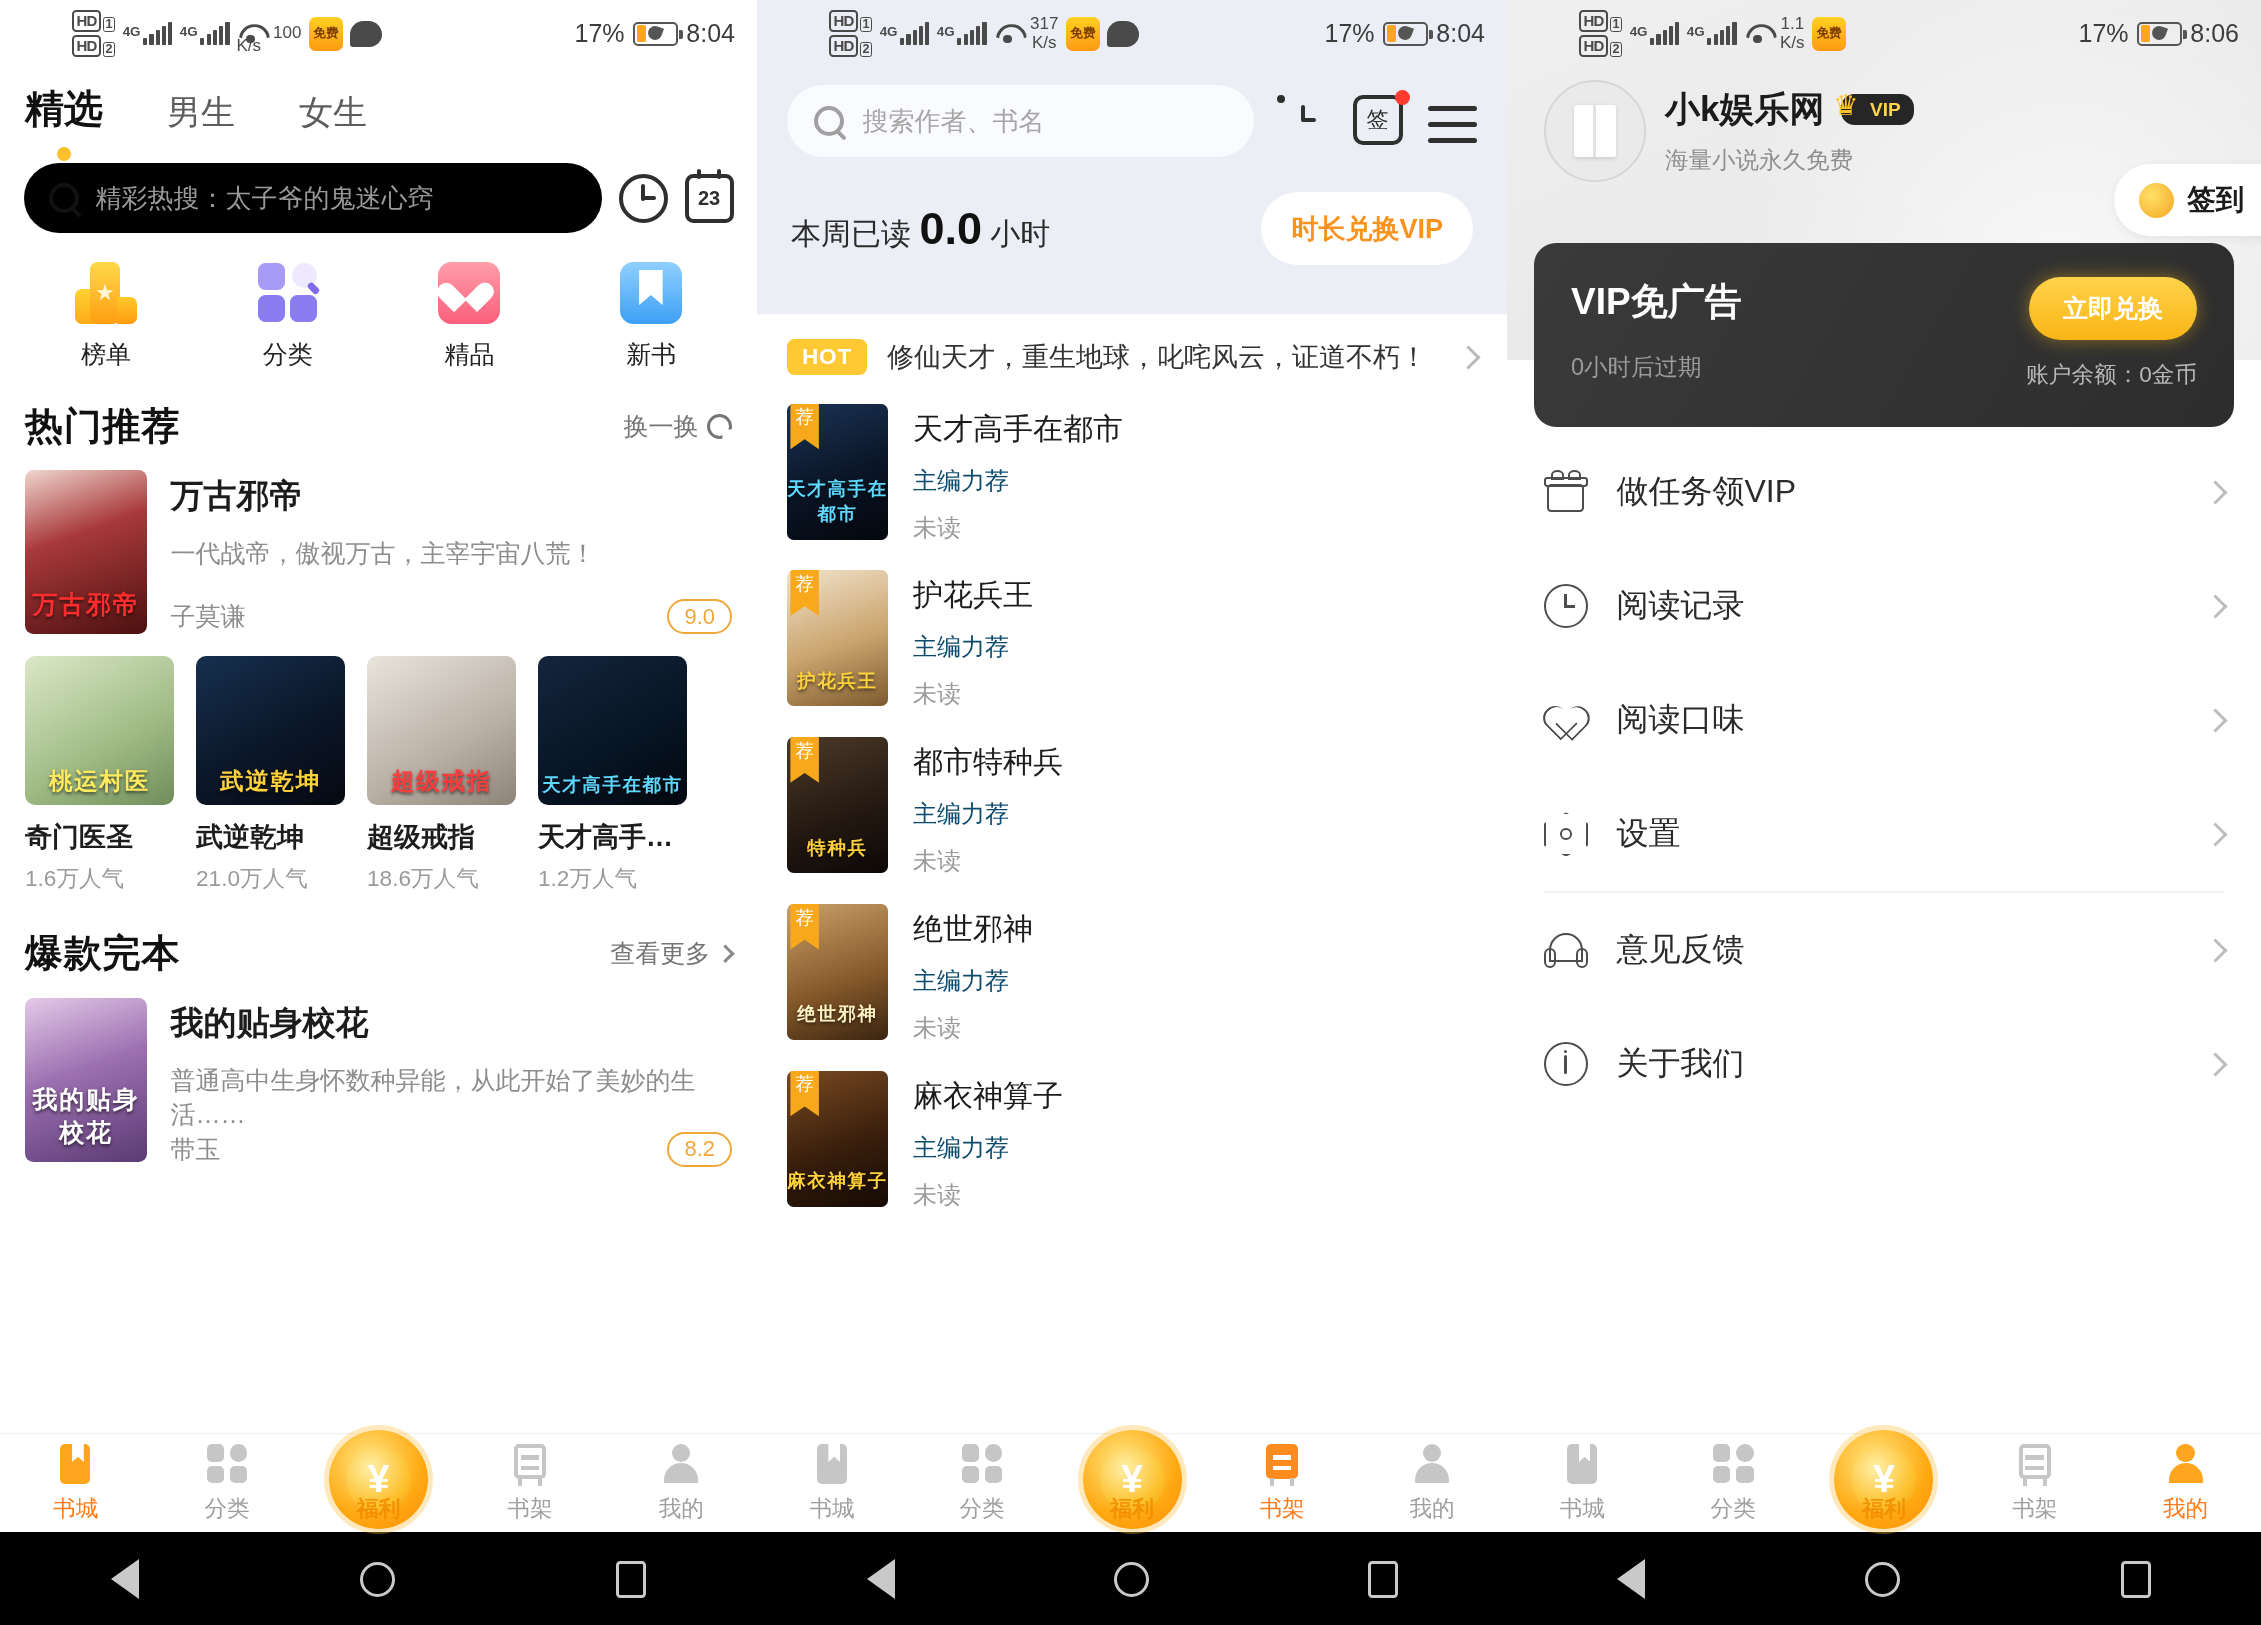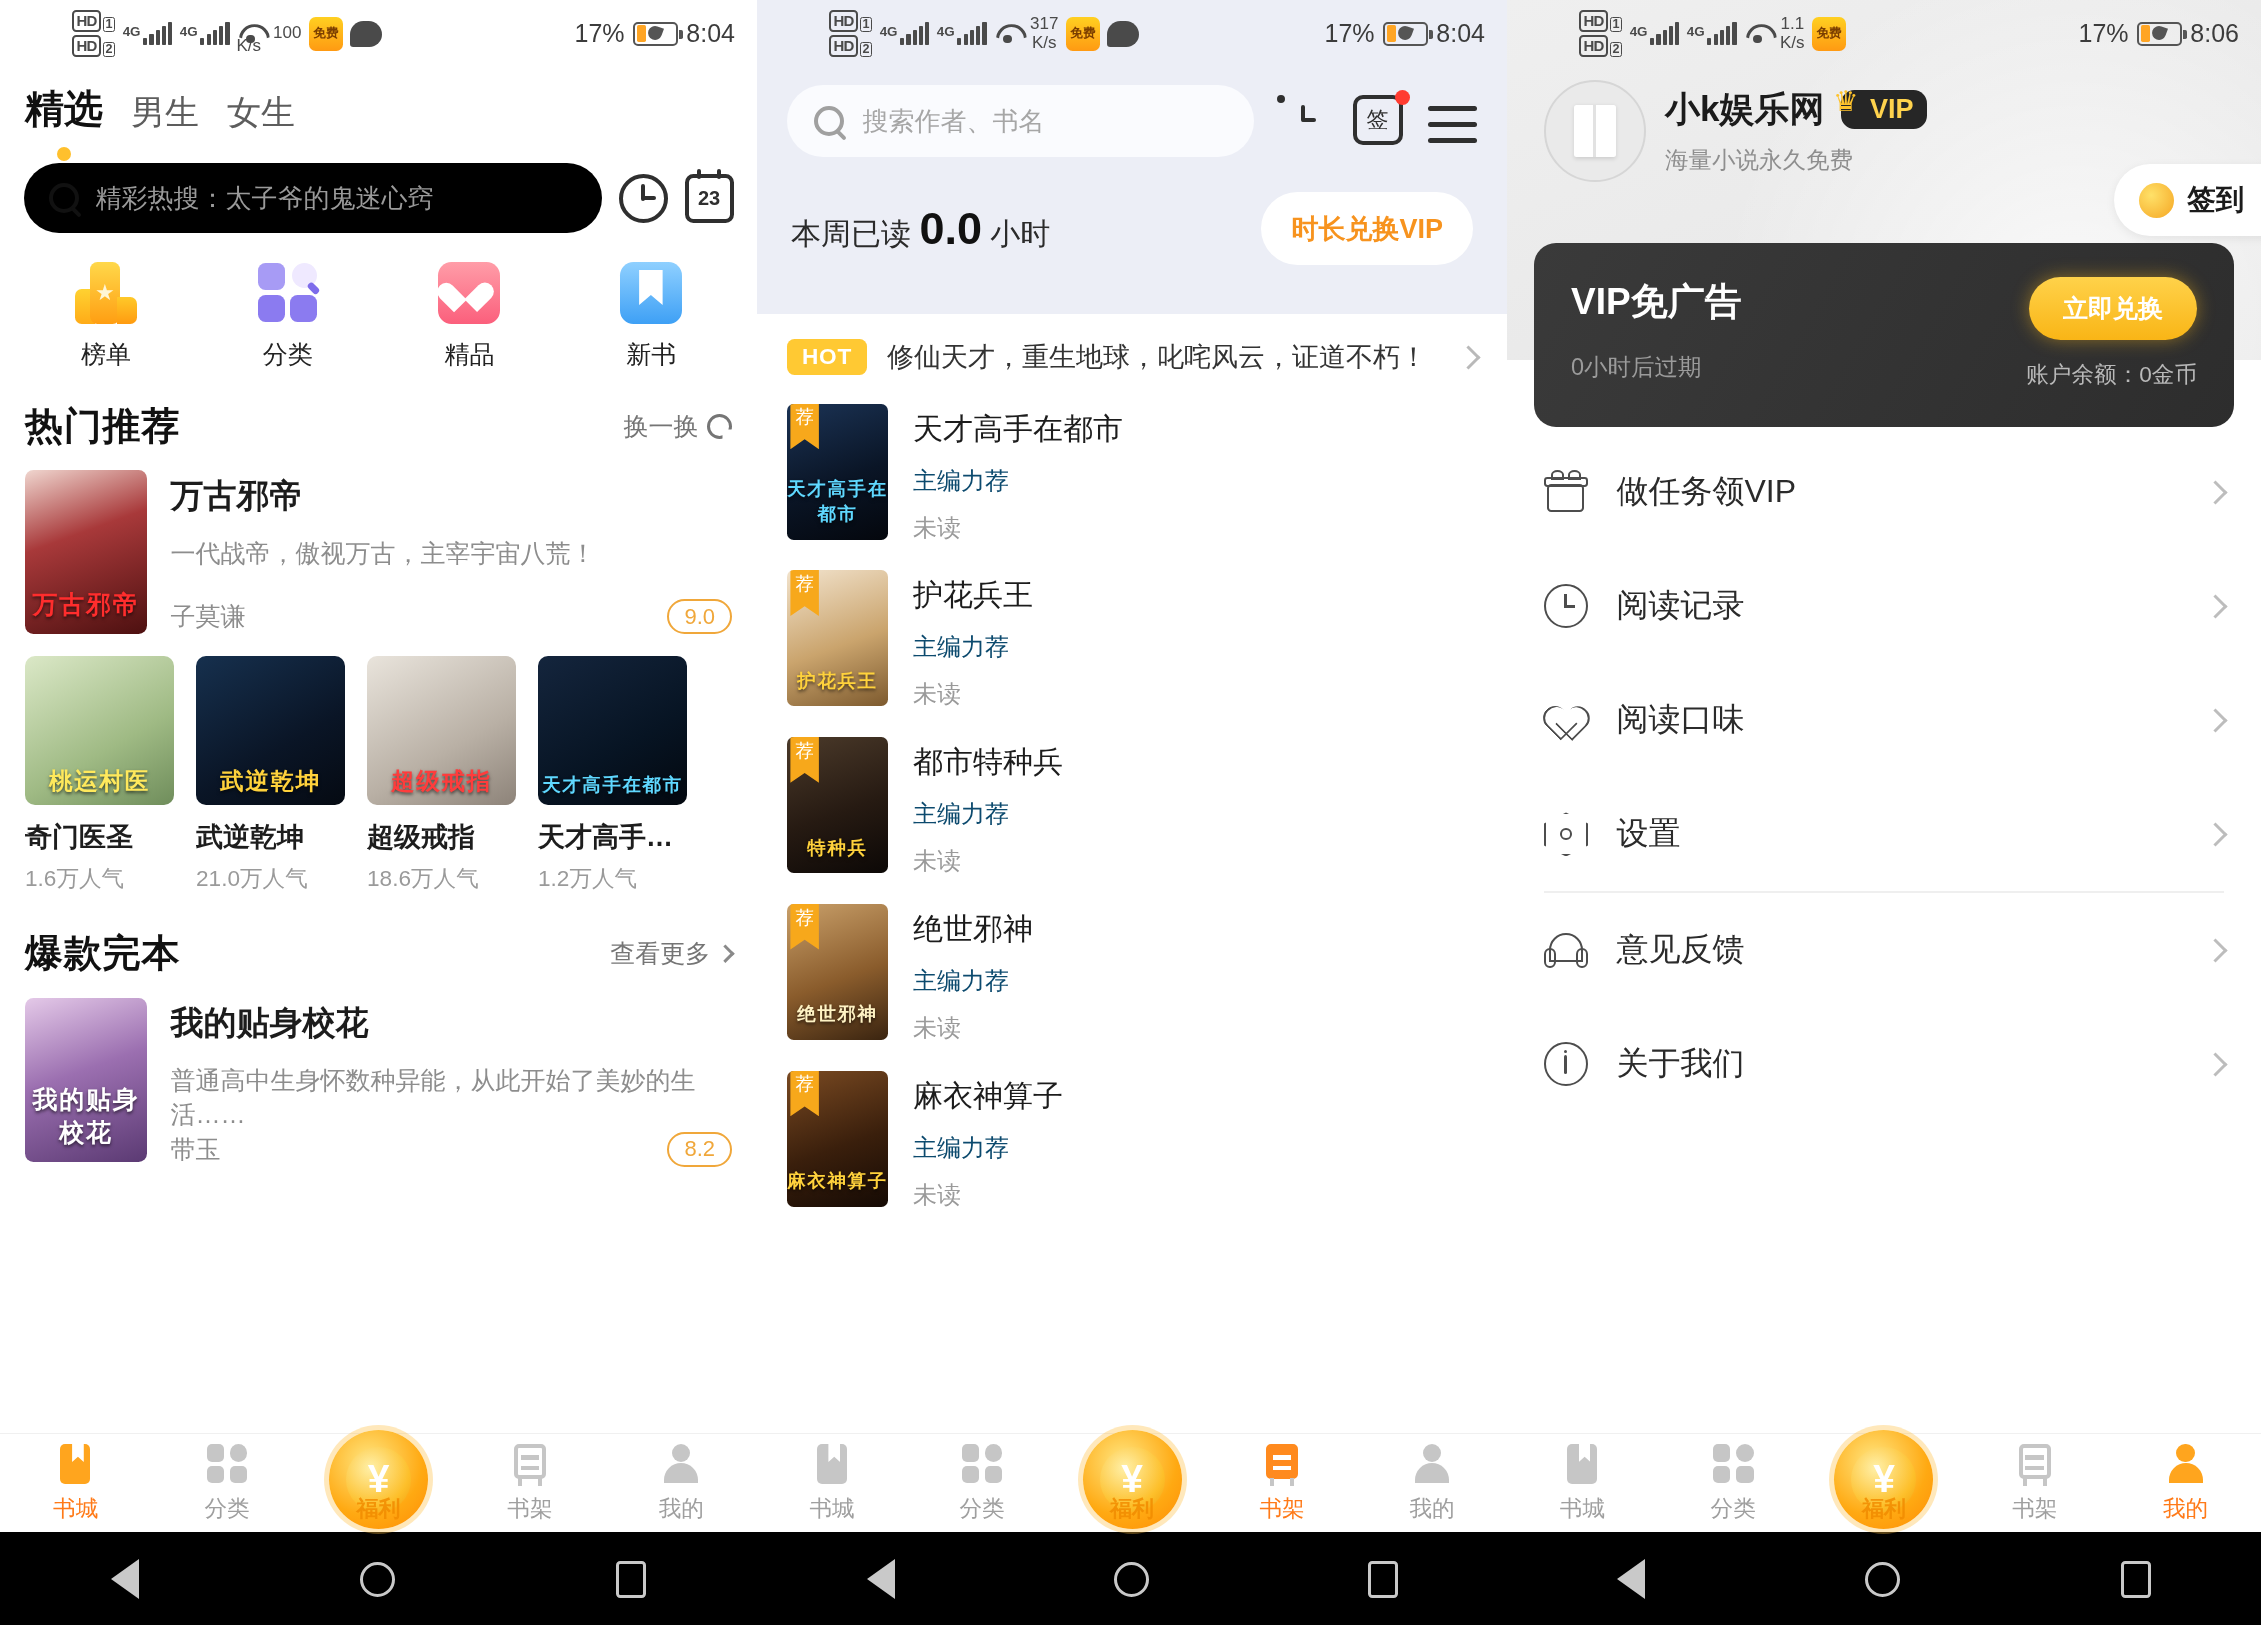--- a/index.html
+++ b/index.html
@@ -61,21 +61,21 @@
   .batt{
     width:45px;height:24px;border:2.5px solid #555;border-radius:5px;position:relative;
     display:flex;align-items:center;padding:1.7px;
   }
   .batt:after{ content:""; position:absolute; right:-7.5px; top:6.7px; width:4.2px;height:9.2px;background:#555;border-radius:0 1.7px 1.7px 0;}
   .batt i{ display:block; width:9.2px;height:100%; background:#ffa524; border-radius:1.7px;}
   .batt .leaf{ width:14.2px;height:14.2px;background:#555;border-radius:50% 0 50% 50%; transform:rotate(20deg); margin-left:2.5px;}
   .clock{ font-size:25px; color:#3c3c3c; }
 
   
-  .tabs1{ display:flex; align-items:flex-end; gap:28px; padding:15px 25px 0 25px; position:relative; }
+  .tabs1{ display:flex; align-items:flex-end; gap:64px; padding:15px 25px 0 25px; position:relative; }
   .tabs1 .t{ font-size:34px; color:#5d5d5d; padding-bottom:5px; }
   .tabs1 .t.active{ font-size:39px; color:#111; font-weight:bold; position:relative; }
   .tabdot{ width:14.2px;height:14.2px;border-radius:50%;background:#ffc02d;
            position:absolute; left:57px; top:80px;}
   .searchrow{ display:flex; align-items:center; gap:17px; padding:22px 23.5px 0 23.5px; }
   .searchbox{
     flex:1; height:70px; background:#000000; border-radius:35px;
     display:flex; align-items:center; padding:0 25px; gap:17px;
   }
   .magn{ width:30px;height:30px; border:4.2px solid #111; border-radius:50%; position:relative; flex:0 0 auto;}
@@ -182,21 +182,21 @@
   .s3head:after{ content:""; position:absolute; inset:0;
      background:radial-gradient(circle at 75% 85%, rgba(255,255,255,.75), transparent 55%); }
   .profile{ position:absolute; left:37px; top:80px; display:flex; align-items:center; gap:19px; z-index:2;}
   .avatar{ width:102px;height:102px;border-radius:50%;border:2.5px solid #d6d6d6;background:#eaeaea;
            display:flex;align-items:center;justify-content:center;}
   .bookglyph{ width:42px;height:52px;background:#fff;border-radius:2.5px; position:relative;
               box-shadow:0 1.7px 4.2px rgba(0,0,0,.12);}
   .bookglyph:after{content:"";position:absolute;left:19px;top:0;width:3.4px;height:52px;background:#e2e2e2;}
   .pname{ display:flex; align-items:center; gap:17px; }
   .pname b{ font-size:35px; color:#1b1b1b; }
-  .vipchip{ background:#262626; color:#ffd34d; font-size:27px; font-weight:bold;
+  .vipchip{ background:#262626; color:#ffd34d; font-size:19px; font-weight:bold;
             border-radius:13.4px; padding:4.2px 13.4px 4.2px 28.5px; position:relative;}
   .vipchip:before{ content:"♛"; position:absolute; left:-8.4px; top:-5px; font-size:28.5px; color:#ffc32c;}
   .psub{ font-size:23.5px; color:#8e8e8e; margin-top:11px; }
   .signin{ position:absolute; right:-11.7px; top:164px; background:#fff; border-radius:40px 0 0 40px;
            padding:17px 28.5px 17px 25px; display:flex; align-items:center; gap:13.4px; z-index:2;
            box-shadow:0 2.5px 10px rgba(0,0,0,.07);}
   .signin .moon{ width:35px;height:35px;border-radius:50%;
            background:radial-gradient(circle at 35% 35%,#ffe169,#f5a623); }
   .signin b{ font-size:28.5px; color:#1b1b1b; }
 

